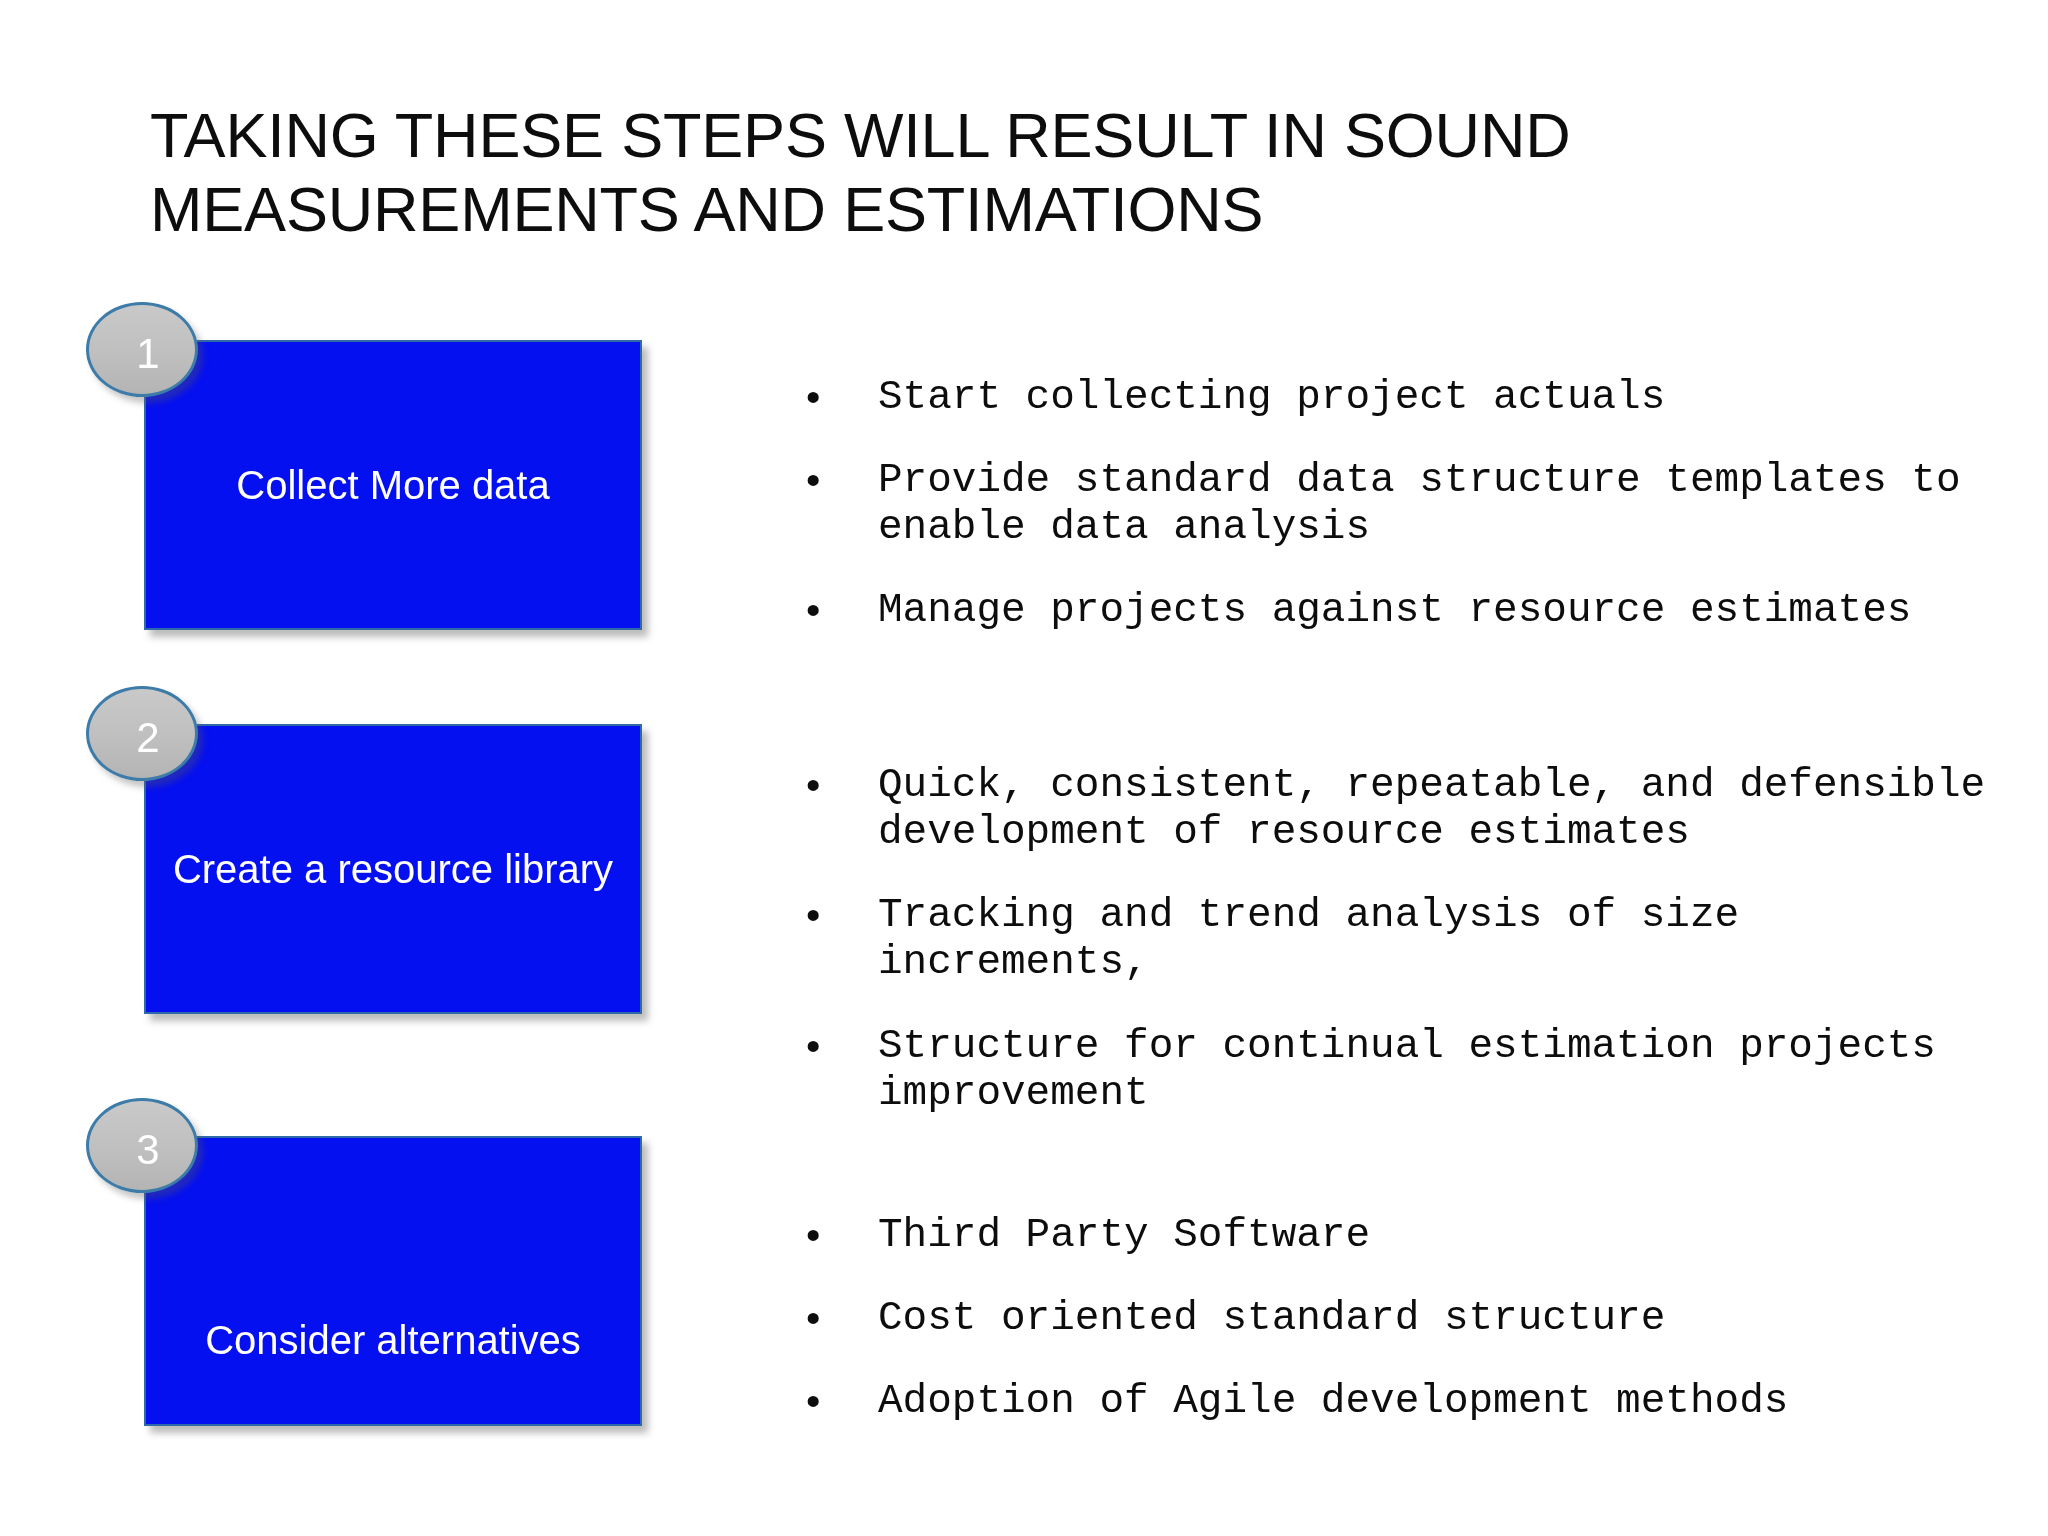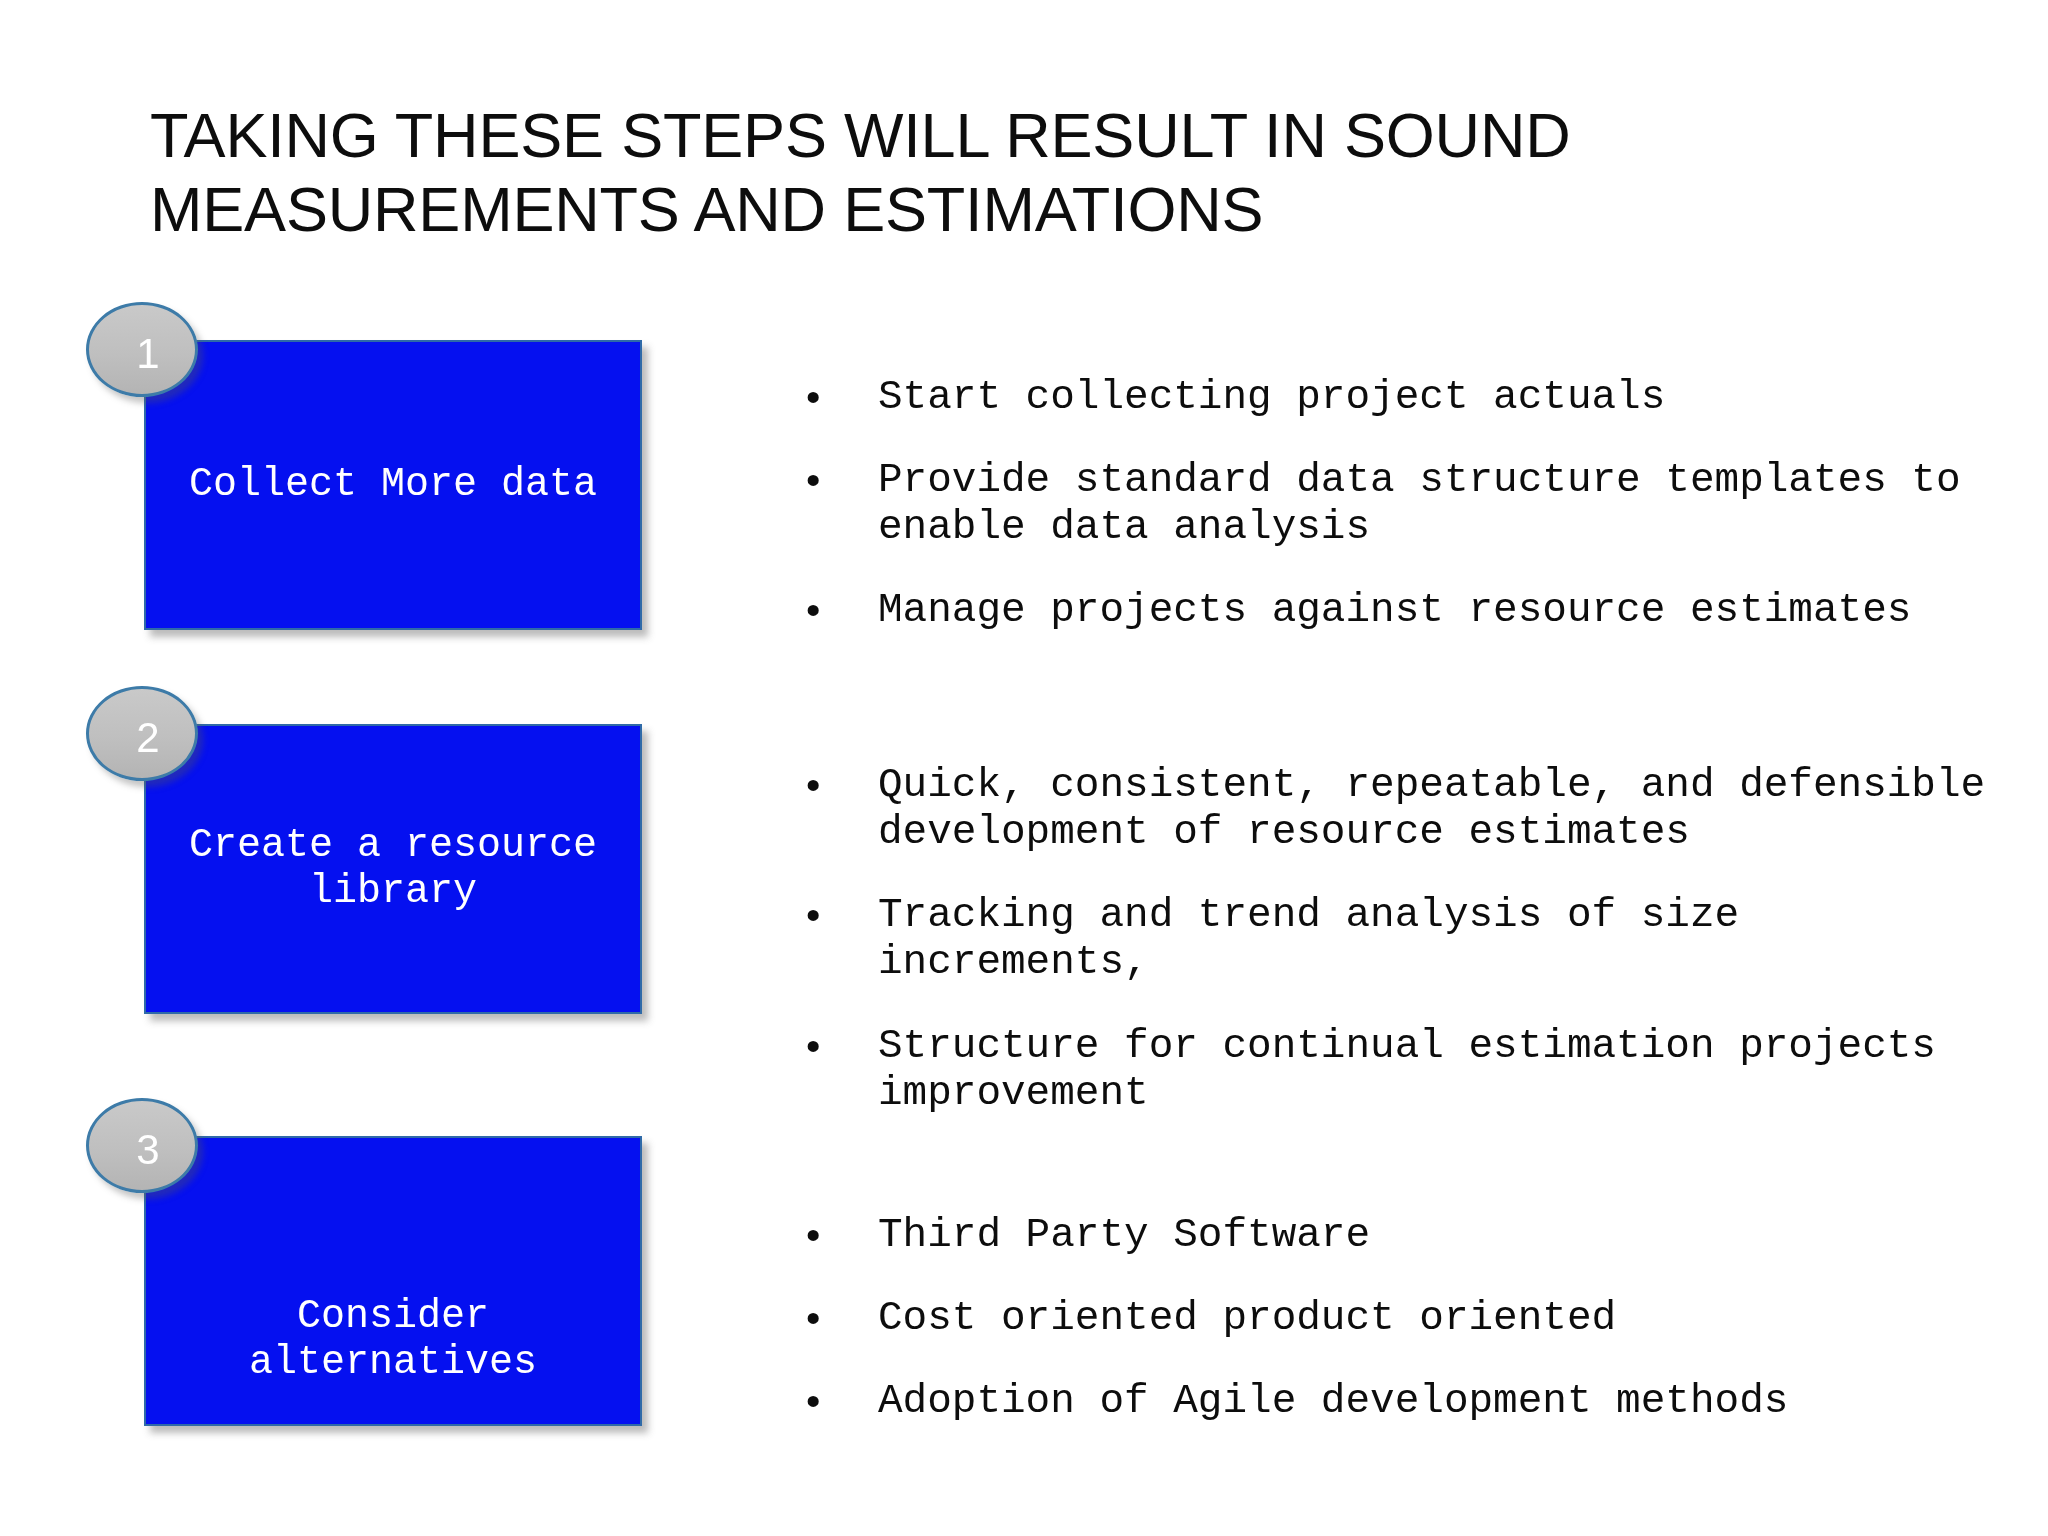--- a/index.html
+++ b/index.html
@@ -49,21 +49,20 @@
     left: 104px;
     top: 0;
     width: 498px;
     height: 290px;
     background: #0510f0;
     border: 2px solid #2f6aa8;
     box-shadow: 6px 7px 7px rgba(80,80,80,0.38);
     display: flex;
     align-items: center;
     justify-content: center;
-    font-family: Liberation Mono, monospace;
   }
   .step-3 .box { align-items: center; padding-top: 118px; }
 
   .box-label {
     color: #ffffff;
     font-size: 40px;
     line-height: 1.16;
     text-align: center;
     width: 100%;
     padding: 0 10px;
@@ -192,21 +191,21 @@
       <span class="bubble-num">3</span>
     </div>
 
     <div class="bullets">
       <div class="bullet">
         <span class="bullet-dot">•</span>
         <span class="bullet-text">Third Party Software</span>
       </div>
       <div class="bullet">
         <span class="bullet-dot">•</span>
-        <span class="bullet-text">Cost oriented product oriented</span>
+        <span class="bullet-text">Cost oriented standard structure</span>
       </div>
       <div class="bullet">
         <span class="bullet-dot">•</span>
         <span class="bullet-text">Adoption of Agile development methods</span>
       </div>
     </div>
   </div>
 
 </div>
 

